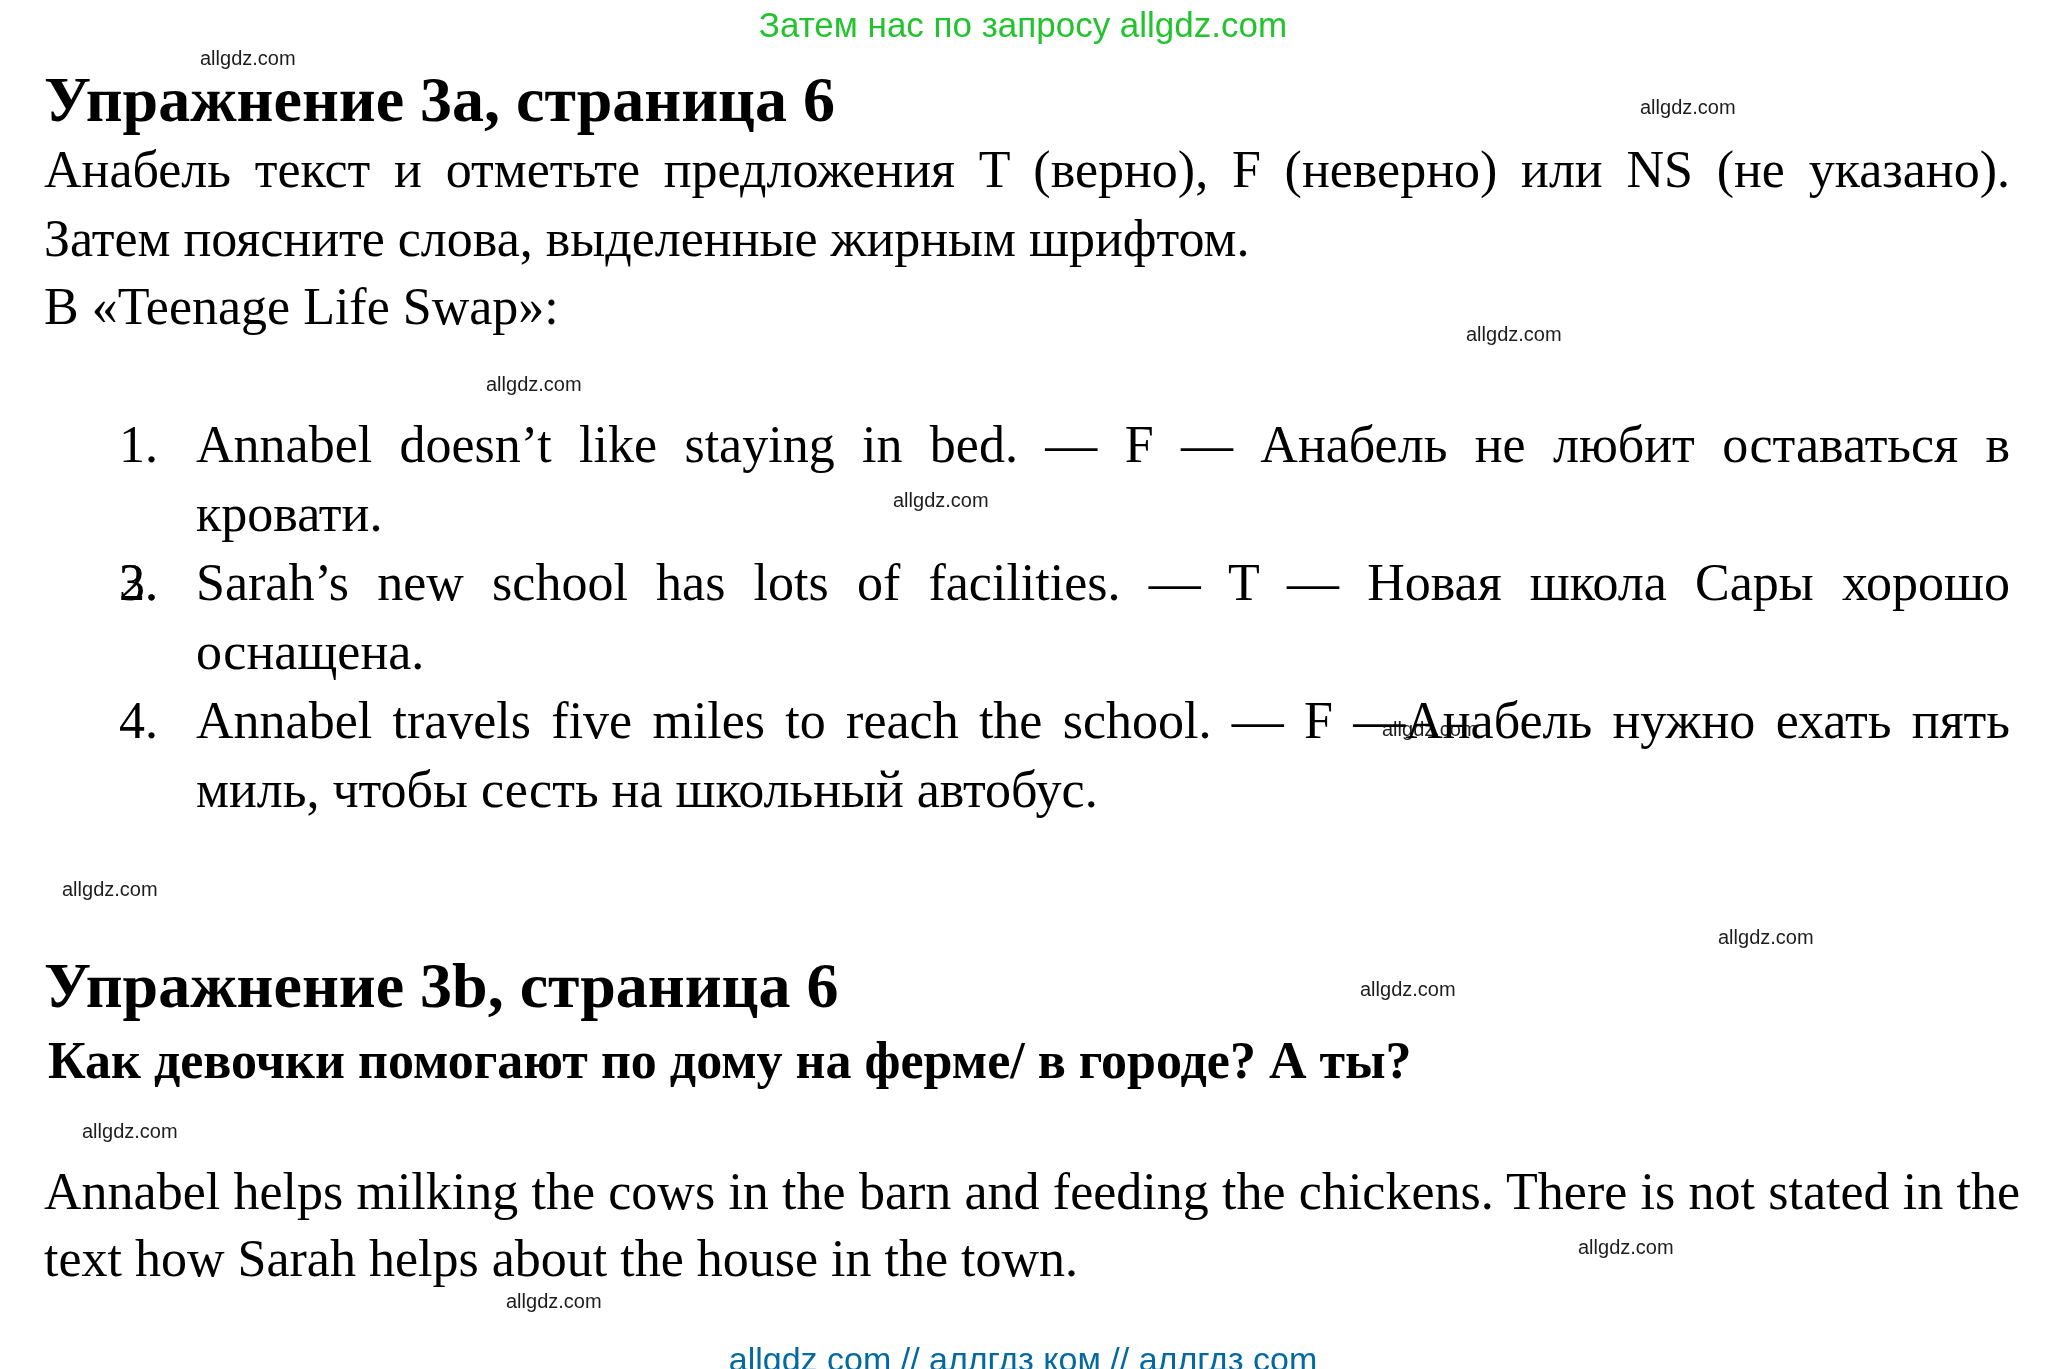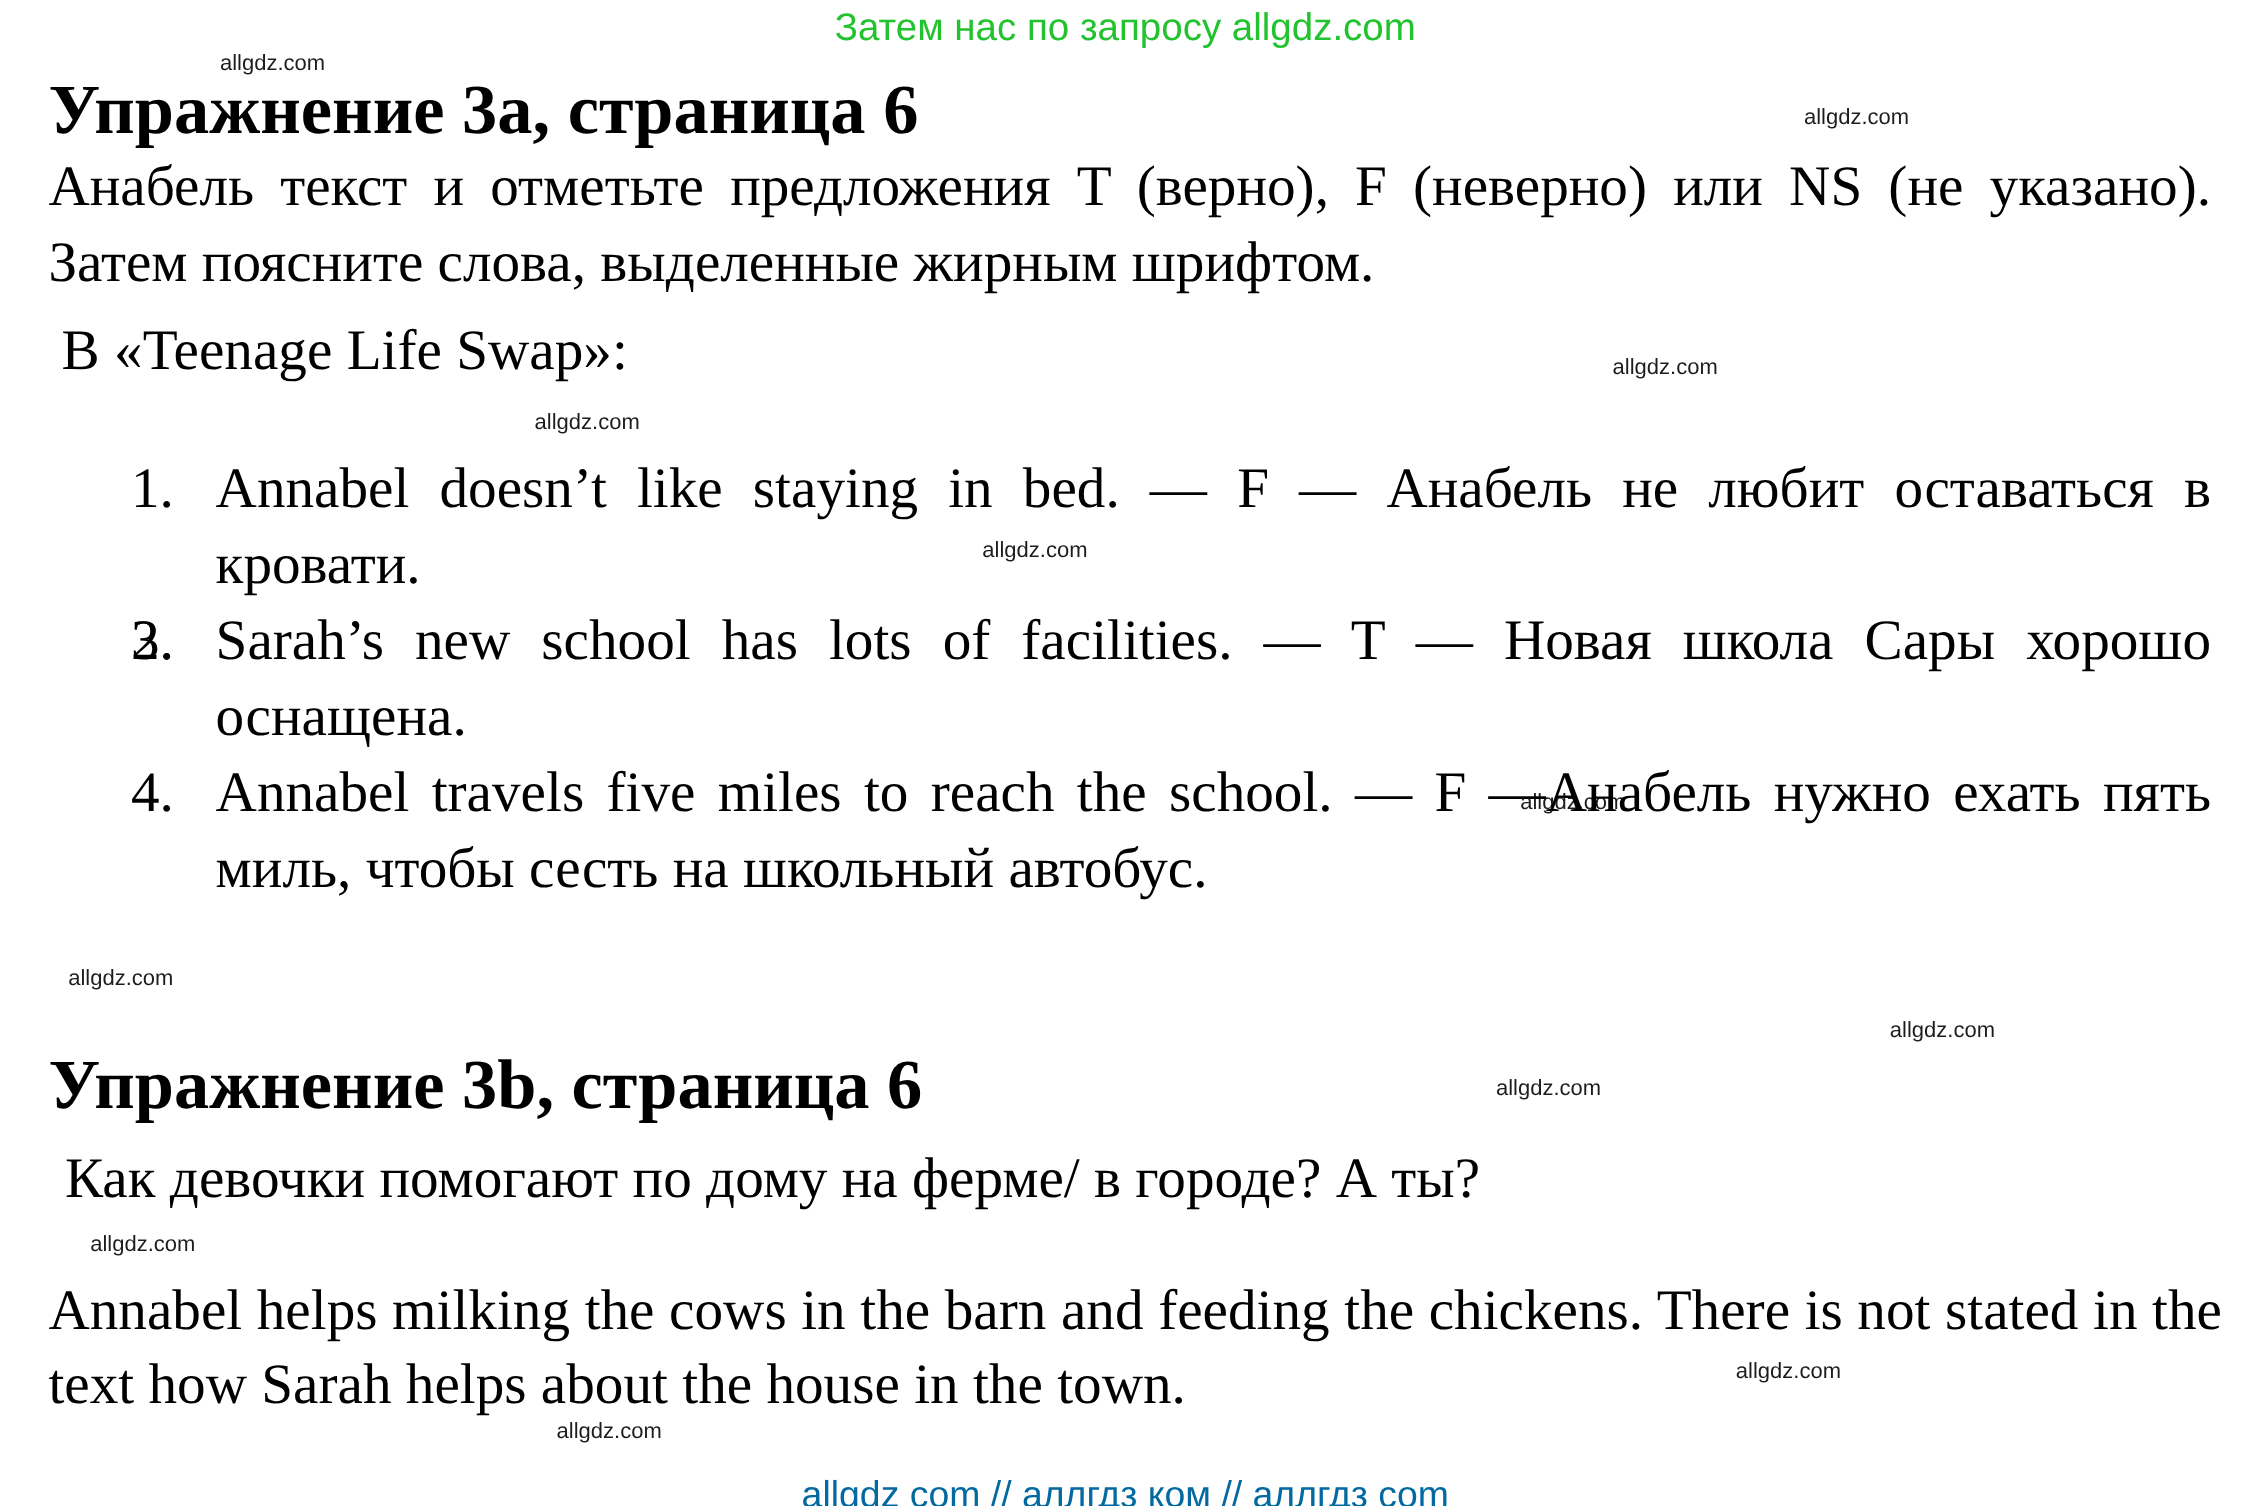--- a/index.html
+++ b/index.html
@@ -18,25 +18,25 @@
     font-size:20px; color:#1d1d1d; white-space:nowrap;
   }
   .h1 {
     position:absolute; left:44px; margin:0;
     font-size:64px; font-weight:bold; line-height:60px; white-space:nowrap;
   }
   .para {
     position:absolute; left:44px; width:1966px; margin:0;
     font-size:52px; line-height:69px; text-align:justify;
   }
-  .subtitle { position:absolute; left:44px; margin:12px; font-size:52px; line-height:69px; white-space:nowrap; }
+  .subtitle { position:absolute; left:44px; margin:0; font-size:52px; line-height:69px; white-space:nowrap; }
   .answers { position:absolute; left:44px; top:410px; width:1966px; font-size:52px; line-height:69px; }
   .answers .item { position:relative; padding-left:152px; text-align:justify; }
   .answers .num { position:absolute; left:75px; top:0; }
-  .question { position:absolute; left:44px; top:1022px; margin:15px; font-size:52px; line-height:69px; white-space:nowrap; }
+  .question { position:absolute; left:44px; top:1022px; margin:4px; font-size:52px; line-height:69px; white-space:nowrap;font-weight:bold; }
   .answer-para { position:absolute; left:44px; top:1158px; width:1976px; margin:0; font-size:52px; line-height:67px; text-align:justify; }
   .footer {
     position:absolute; top:1340px; left:0; width:100%;
     text-align:center; font-family:"Liberation Sans", sans-serif;
     font-size:34px; color:#0369a1; white-space:nowrap;
   }
   
   .wm1  { left:200px;  top:47px;   }
   .wm2  { left:1640px; top:96px;   }
   .wm3  { left:1466px; top:323px;  }

